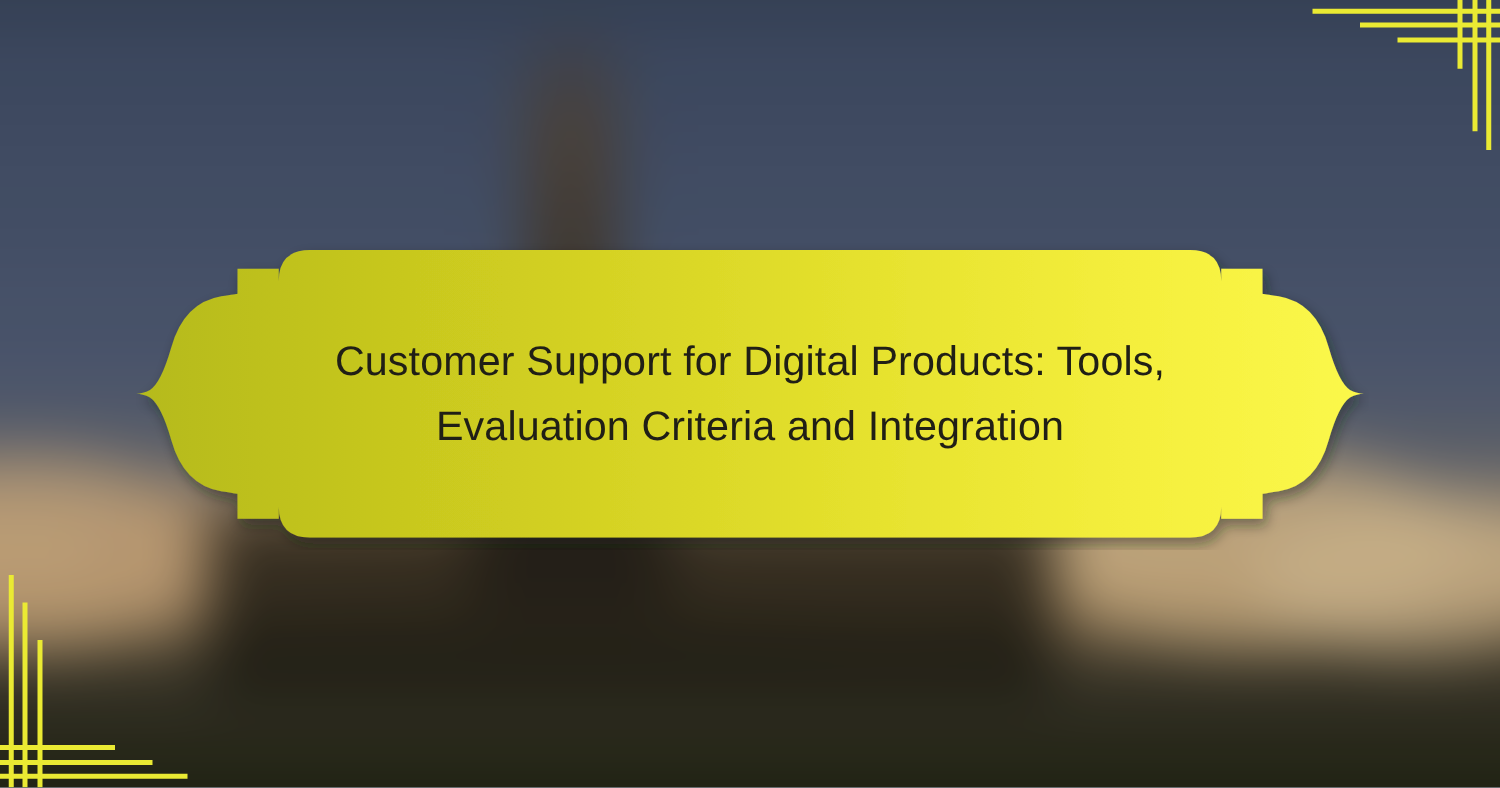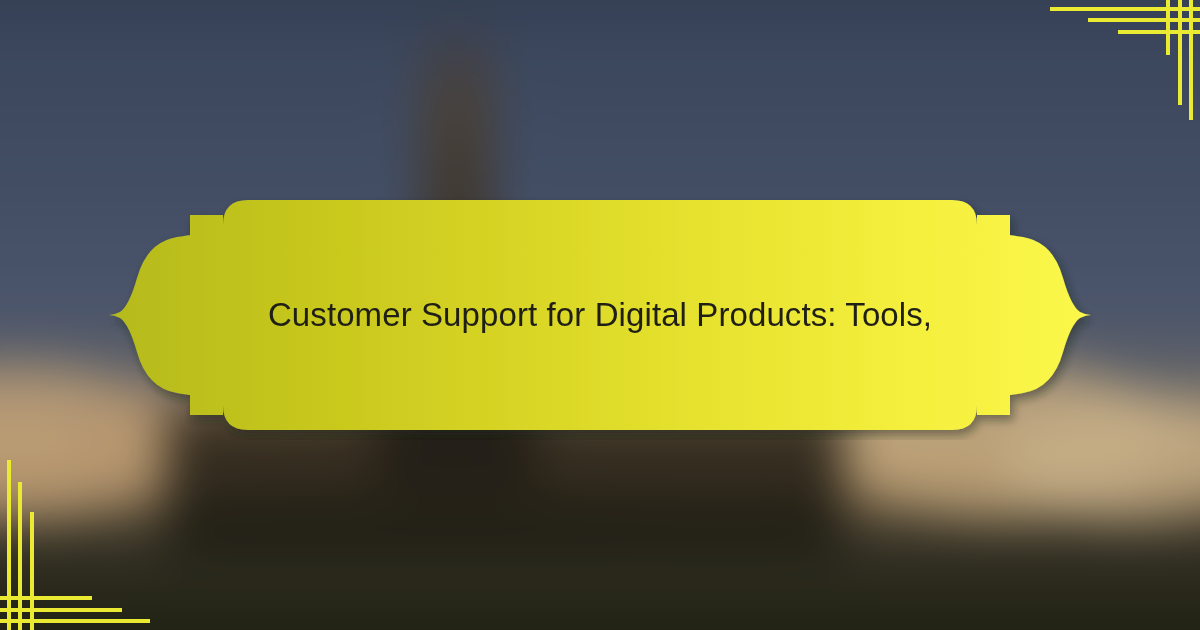--- a/index.html
+++ b/index.html
@@ -236,17 +236,18 @@
         Q 42 52 72 47
         Q 85 45 85 45
         L 85 25
         L 118 25
         Z
       "></path>
     </svg>
 
     <div id="badge-text">
       <div class="title-line">Customer Support for Digital Products: Tools,</div>
+      <div class="title-line">Evaluation Criteria and Integration</div>
     </div>
 
   </div>
 
 </div>
 
 </body></html>

